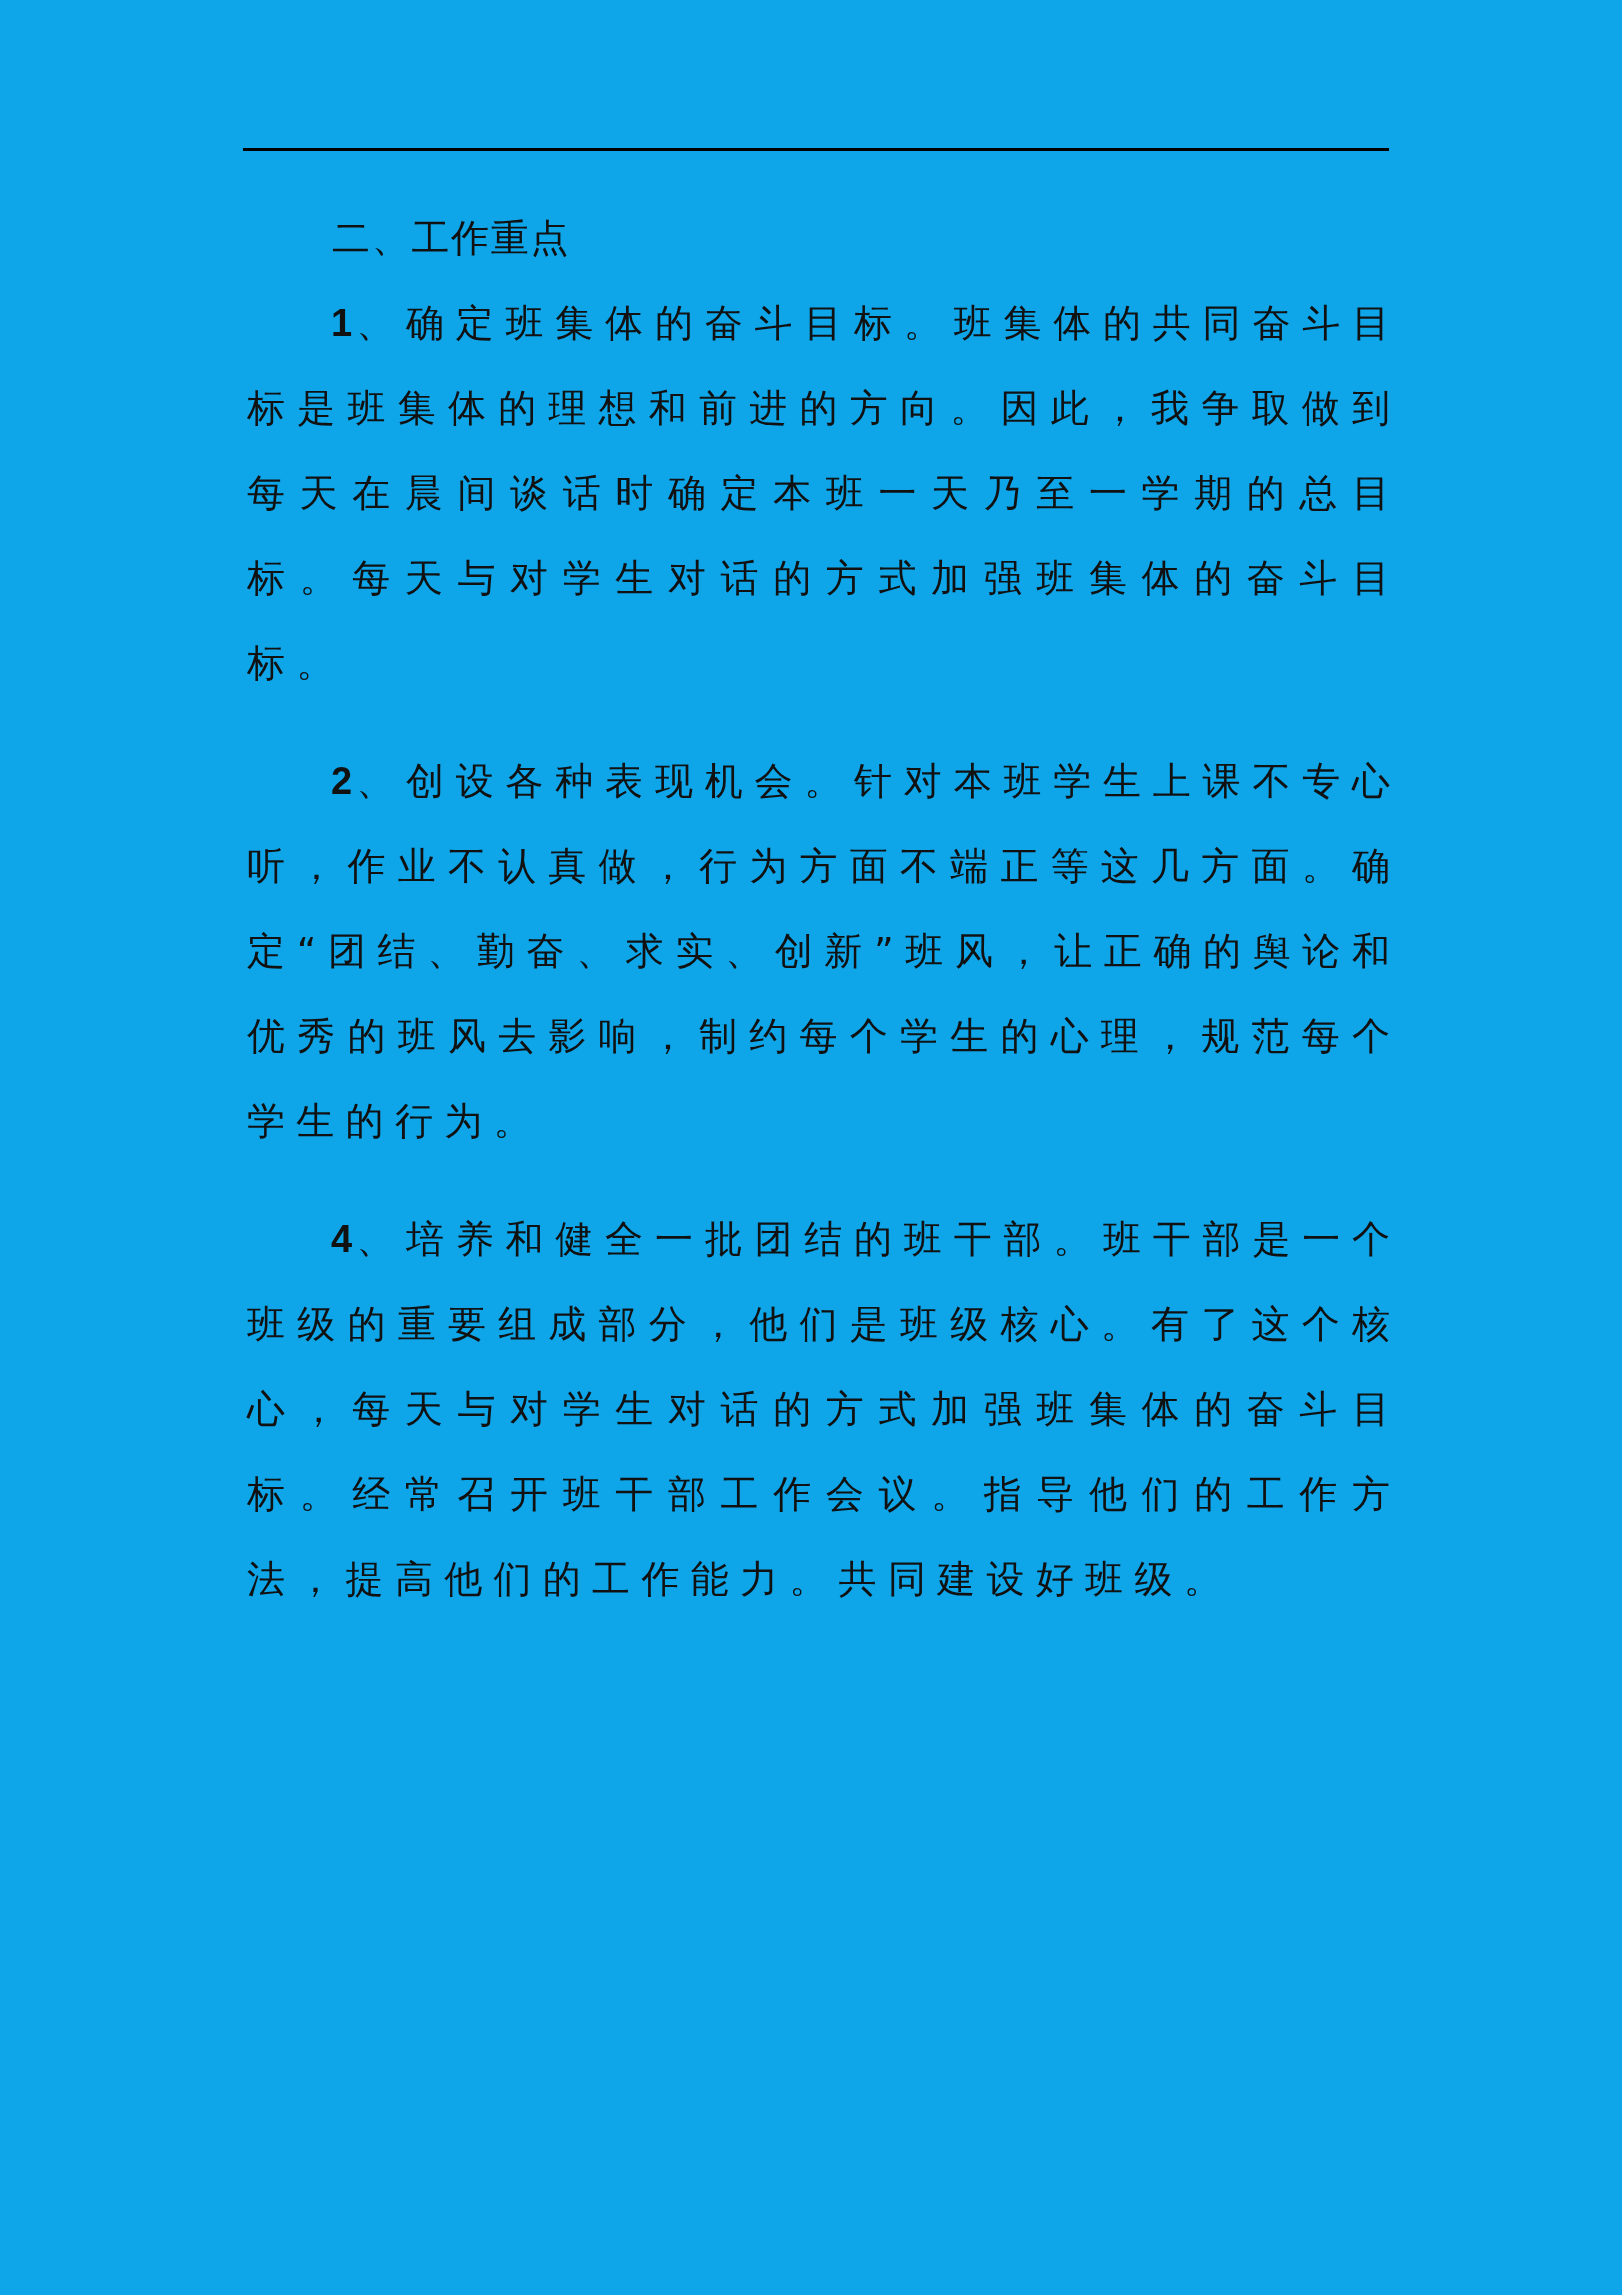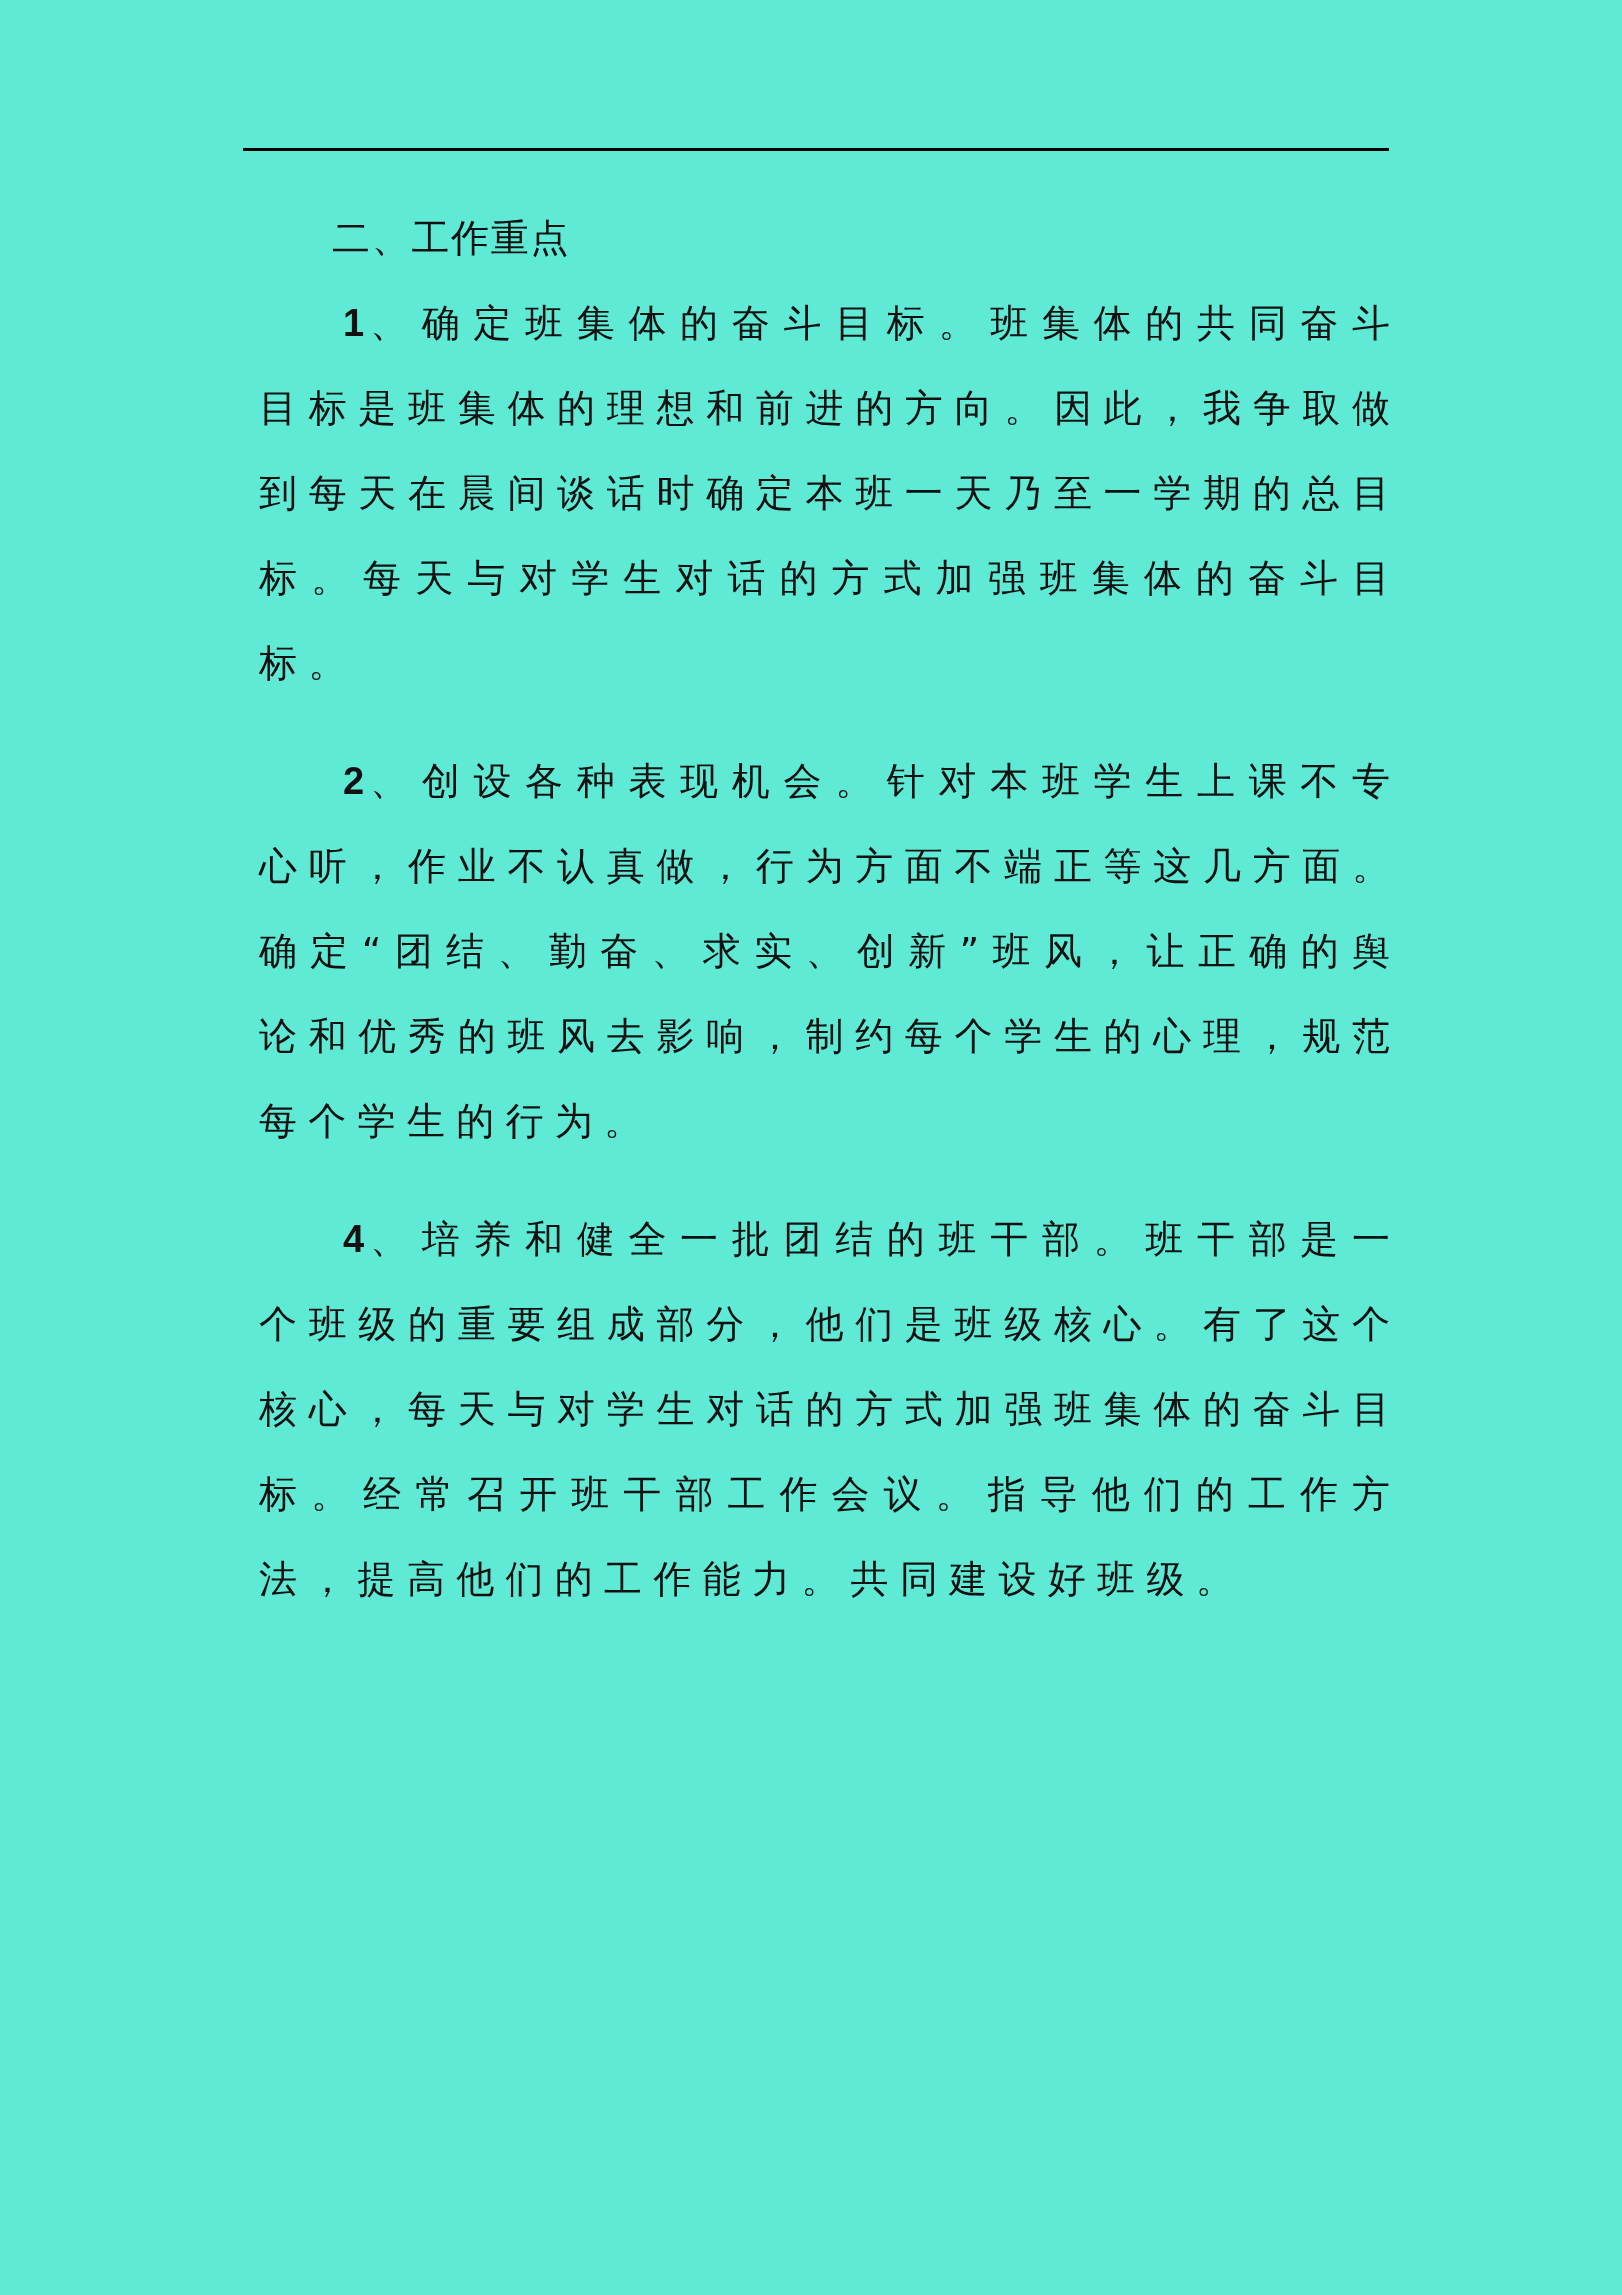--- a/index.html
+++ b/index.html
@@ -13,21 +13,21 @@
       position: relative;
       overflow: hidden;
       font-family: "DejaVu Sans", "Liberation Sans", sans-serif;
       color: #111111;
     }
     .page {
       position: absolute;
       left: 0; top: 0;
       width: 1623px;
       height: 2295px;
-      background: #5eead4;
+      background: #0ea5e9;
     }
     .header-rule {
       position: absolute;
       left: 243px;
       top: 148px;
       width: 1146px;
       height: 2.6px;
       background: #000000;
     }
     .content {
@@ -40,21 +40,21 @@
       font-size: 38px;
       line-height: 85px;
       height: 85px;
       margin: 0 0 0 85px;
       font-weight: normal;
       letter-spacing: 1.7px;
     }
     .para {
       font-size: 38px;
       line-height: 85px;
-      margin: 12px;
+      margin: 0;
       text-indent: 84px;
       text-align: justify;
       text-justify: inter-character;
       letter-spacing: 11.3px;
       margin-right: -11.3px;
       word-break: break-all;
     }
     .num {
       font-family: "Liberation Sans", sans-serif;
       font-weight: bold;

